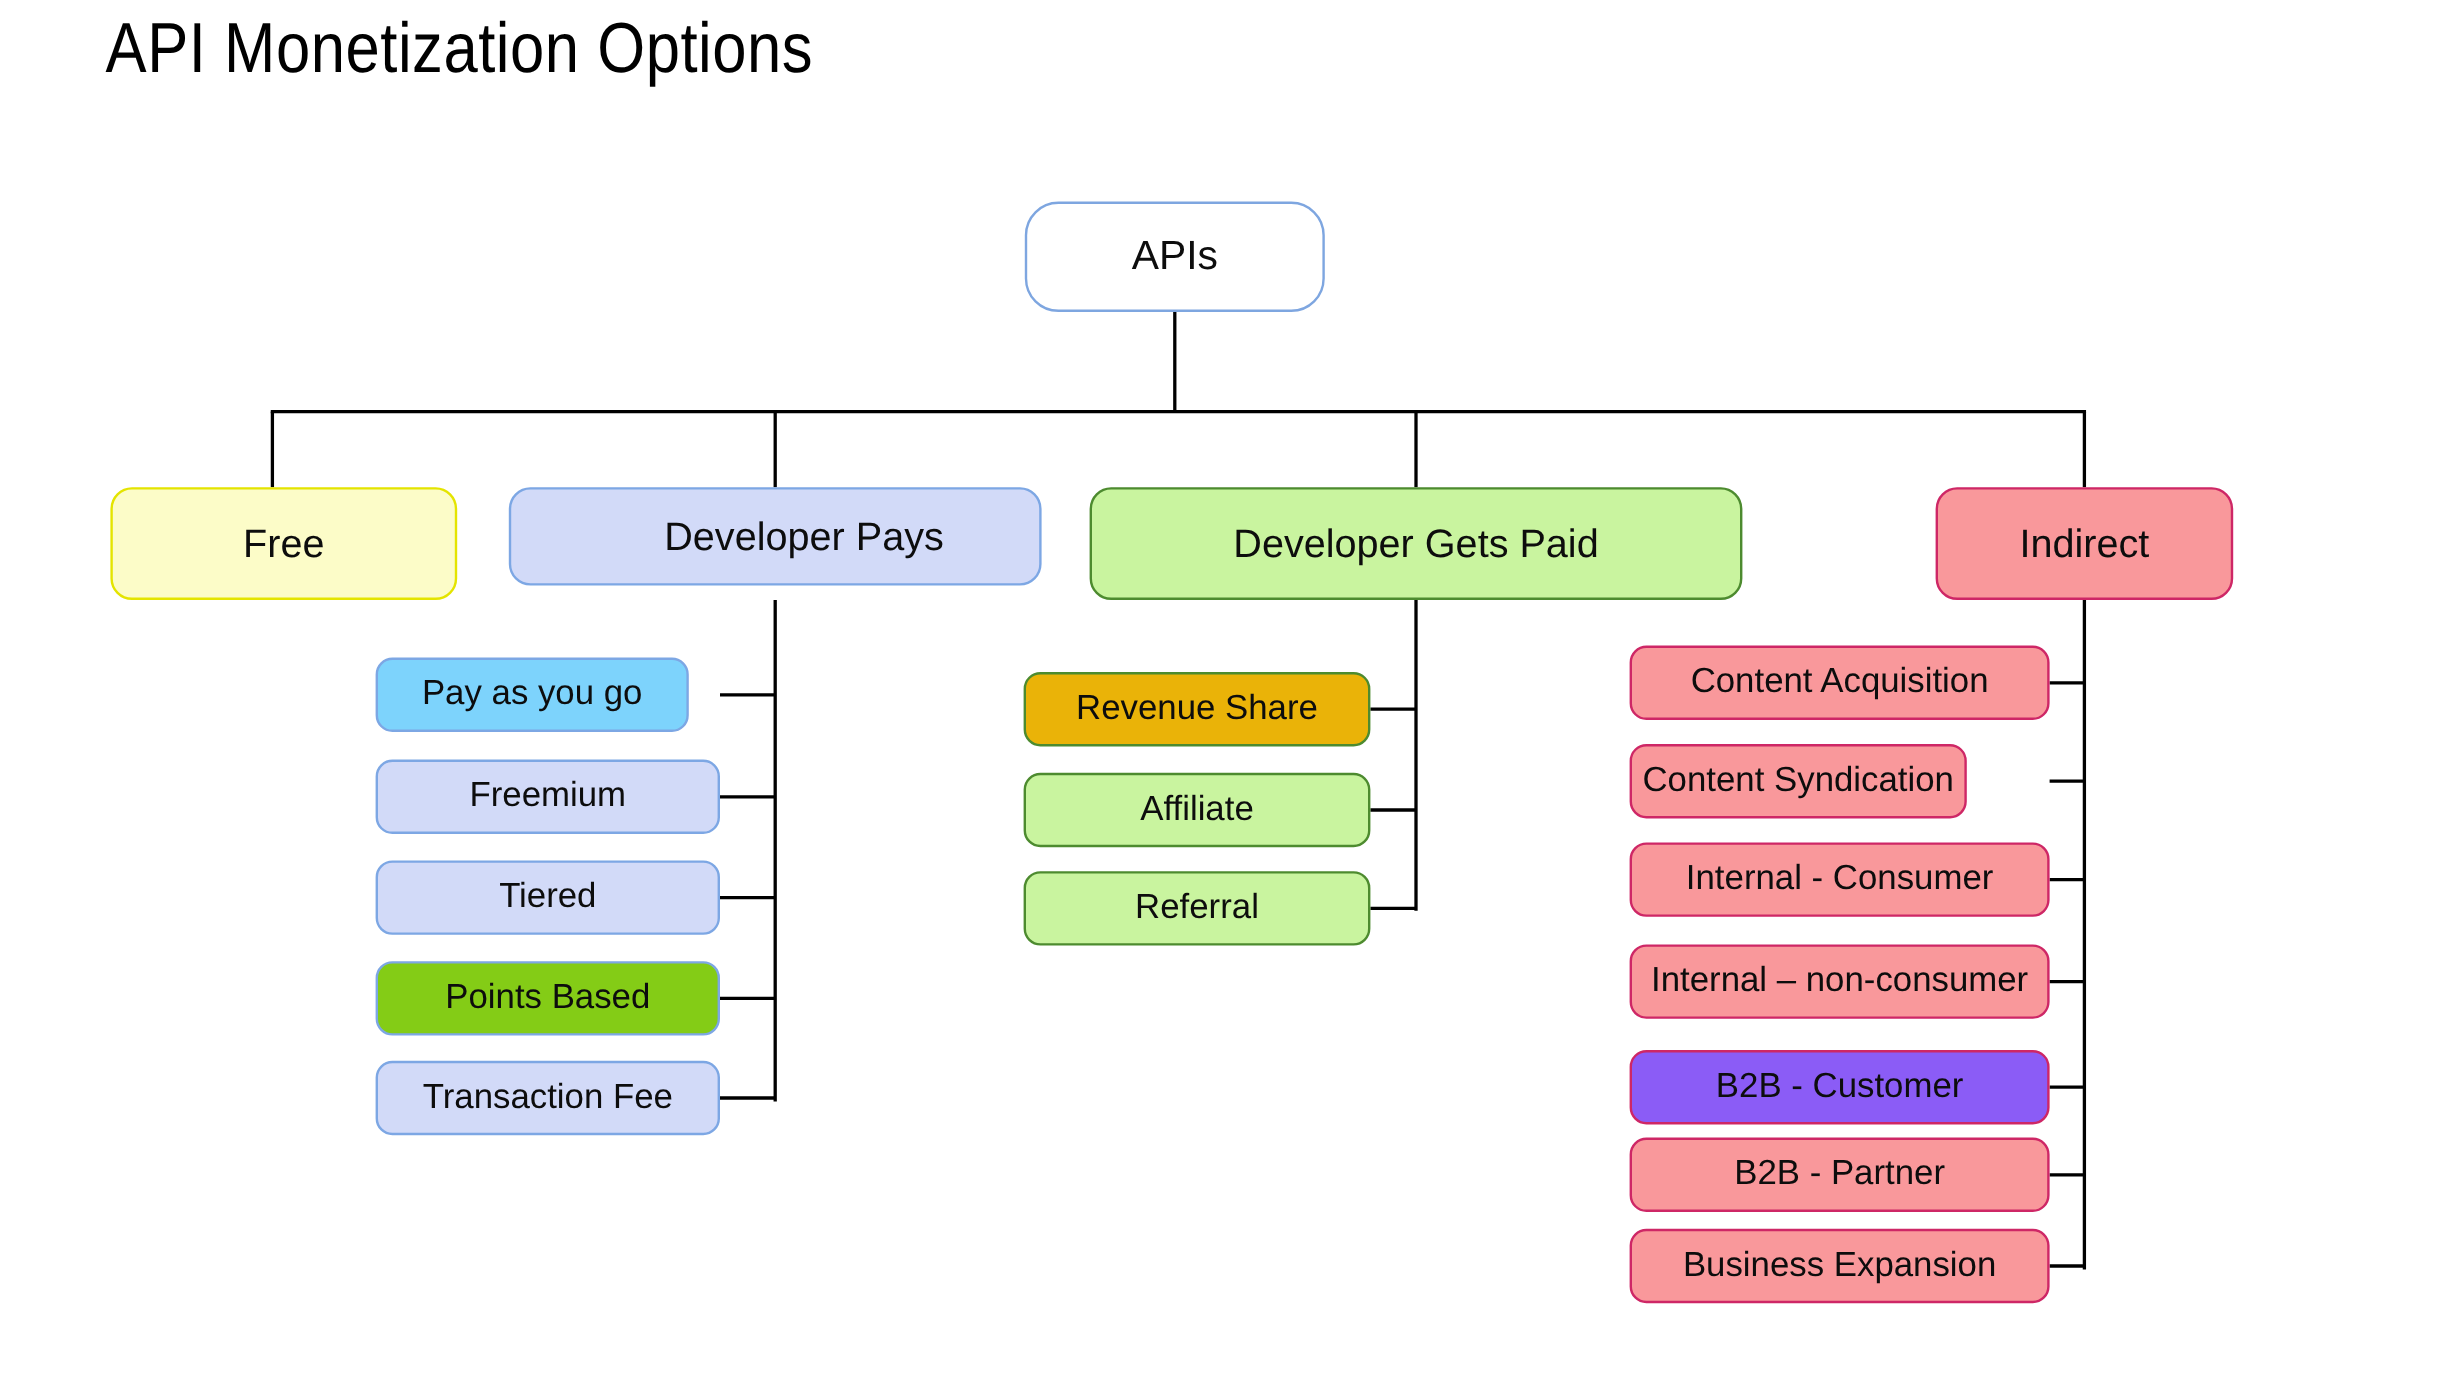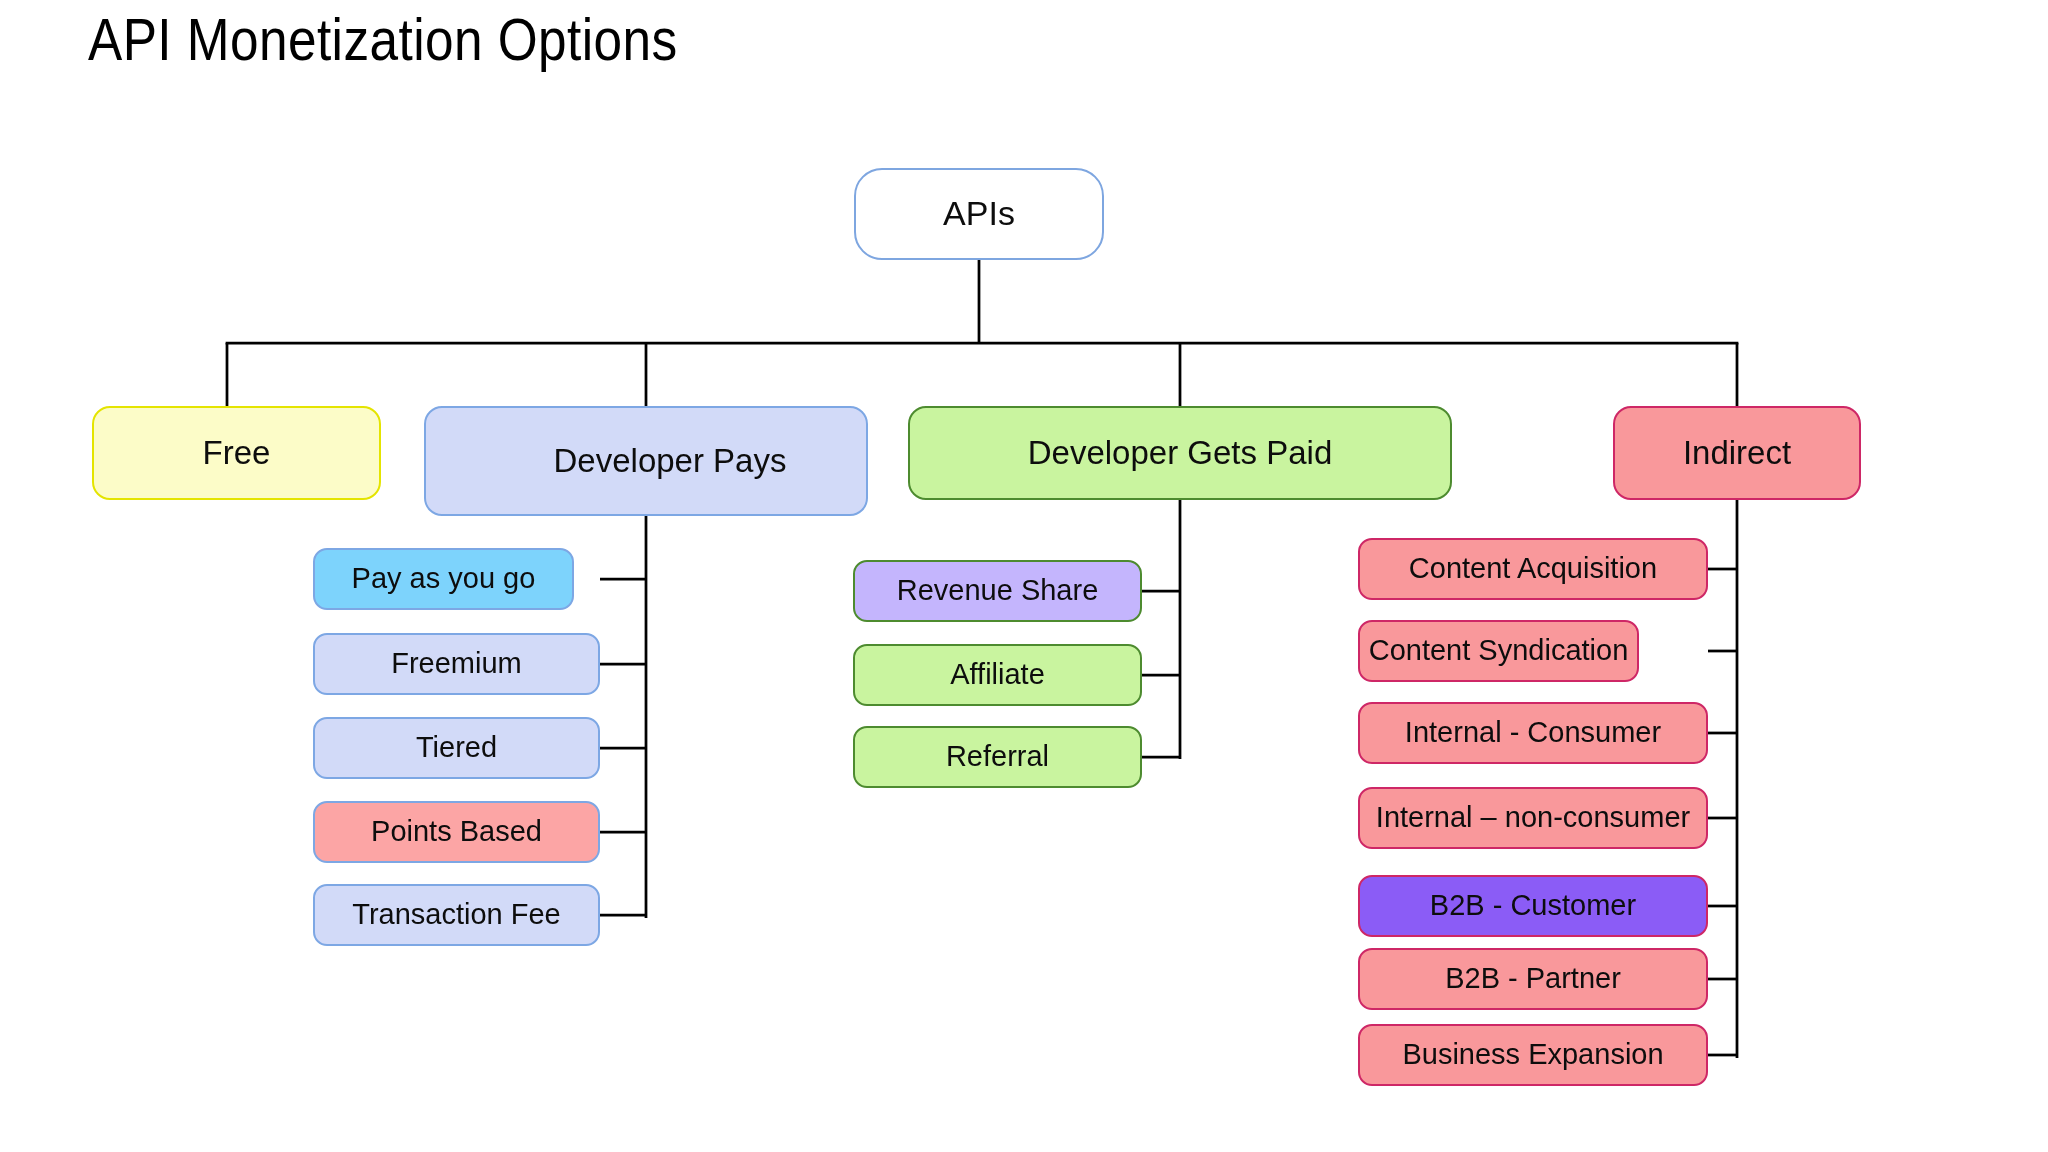--- a/index.html
+++ b/index.html
@@ -77,42 +77,42 @@
       <line x1="1708" y1="979" x2="1737" y2="979" stroke="#000000" stroke-width="2.75"></line>
       <line x1="1708" y1="1055" x2="1737" y2="1055" stroke="#000000" stroke-width="2.75"></line>
     </svg>
   <div id="nodes">
       <div class="node root" style="left: 854px; top: 168px; width: 250px; height: 92px; background: rgb(255, 255, 255); border-color: rgb(126, 166, 224);">
         <span>APIs</span>
       </div>
       <div class="node parent" style="left: 92px; top: 406px; width: 289px; height: 94px; background: rgb(252, 252, 200); border-color: rgb(228, 228, 0);">
         <span>Free</span>
       </div>
-      <div class="node parent" style="left: 424px; top: 406px; width: 444px; height: 110px; background: rgb(210, 218, 248); border-color: rgb(125, 167, 228); padding-left: 48px;">
+      <div class="node parent" style="left: 424px; top: 406px; width: 444px; height: 82px; background: rgb(210, 218, 248); border-color: rgb(125, 167, 228); padding-left: 48px;">
         <span>Developer Pays</span>
       </div>
       <div class="node child" style="left: 313px; top: 548px; width: 261px; height: 62px; background: #7dd3fc; border-color: rgb(125, 167, 228);">
         <span>Pay as you go</span>
       </div>
       <div class="node child" style="left: 313px; top: 633px; width: 287px; height: 62px; background: rgb(210, 218, 248); border-color: rgb(125, 167, 228);">
         <span>Freemium</span>
       </div>
       <div class="node child" style="left: 313px; top: 717px; width: 287px; height: 62px; background: rgb(210, 218, 248); border-color: rgb(125, 167, 228);">
         <span>Tiered</span>
       </div>
-      <div class="node child" style="left: 313px; top: 801px; width: 287px; height: 62px; background: #fca5a5; border-color: rgb(125, 167, 228);">
+      <div class="node child" style="left: 313px; top: 801px; width: 287px; height: 62px; background: #84cc16; border-color: rgb(125, 167, 228);">
         <span>Points Based</span>
       </div>
       <div class="node child" style="left: 313px; top: 884px; width: 287px; height: 62px; background: rgb(210, 218, 248); border-color: rgb(125, 167, 228);">
         <span>Transaction Fee</span>
       </div>
       <div class="node parent" style="left: 908px; top: 406px; width: 544px; height: 94px; background: rgb(201, 244, 159); border-color: rgb(77, 139, 47);">
         <span>Developer Gets Paid</span>
       </div>
-      <div class="node child" style="left: 853px; top: 560px; width: 289px; height: 62px; background: #c4b5fd; border-color: rgb(77, 139, 47);">
+      <div class="node child" style="left: 853px; top: 560px; width: 289px; height: 62px; background: #eab308; border-color: rgb(77, 139, 47);">
         <span>Revenue Share</span>
       </div>
       <div class="node child" style="left: 853px; top: 644px; width: 289px; height: 62px; background: rgb(201, 244, 159); border-color: rgb(77, 139, 47);">
         <span>Affiliate</span>
       </div>
       <div class="node child" style="left: 853px; top: 726px; width: 289px; height: 62px; background: rgb(201, 244, 159); border-color: rgb(77, 139, 47);">
         <span>Referral</span>
       </div>
       <div class="node parent" style="left: 1613px; top: 406px; width: 248px; height: 94px; background: rgb(249, 152, 155); border-color: rgb(206, 39, 102);">
         <span>Indirect</span>

